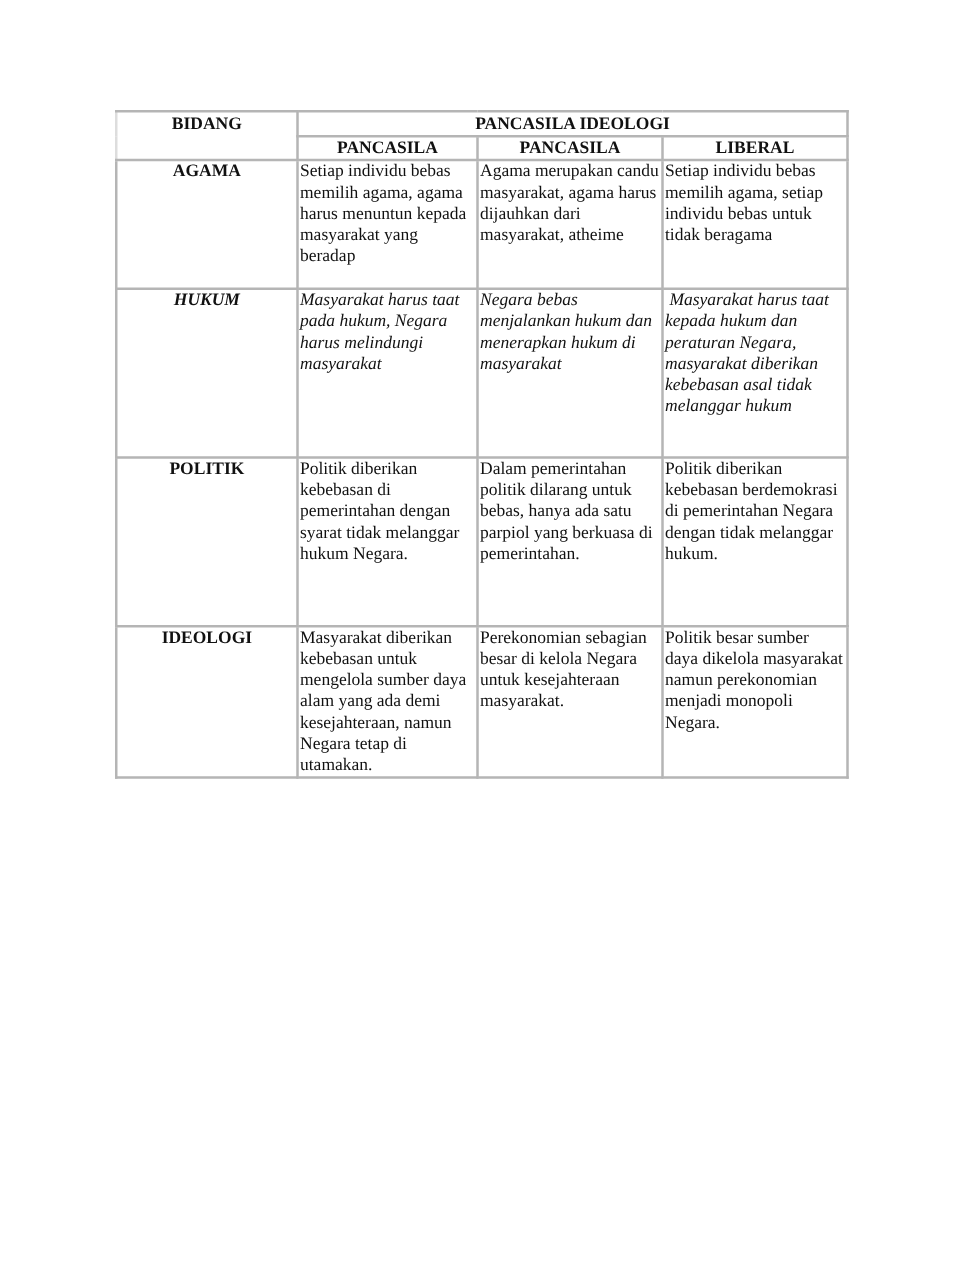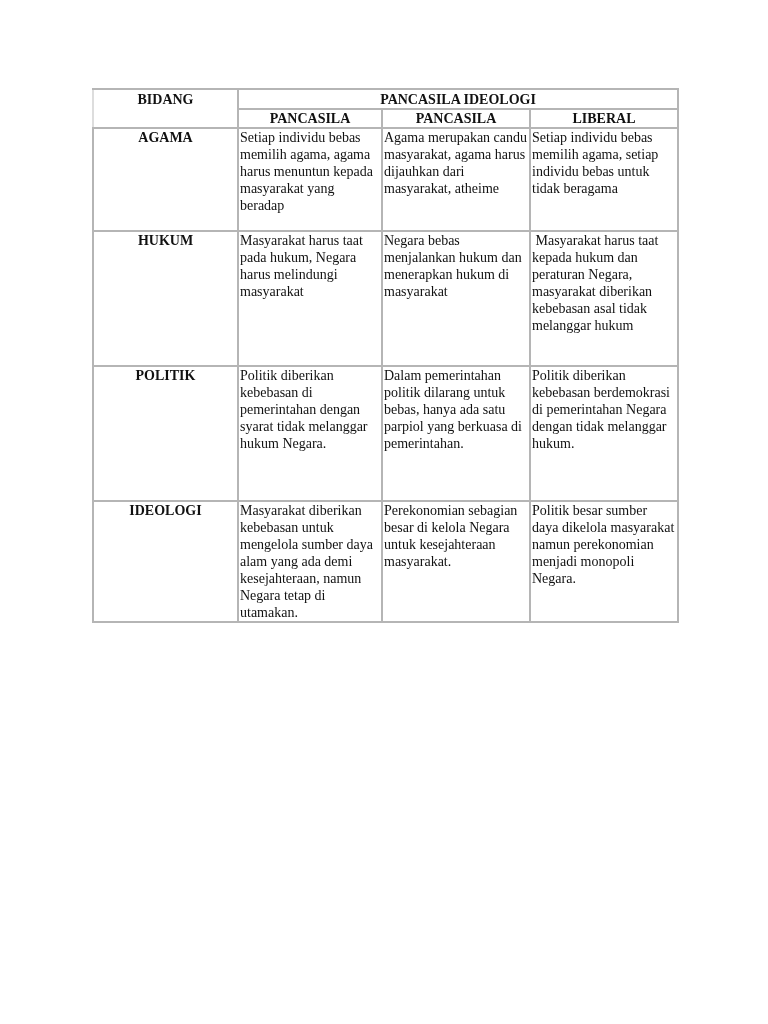--- a/index.html
+++ b/index.html
@@ -49,21 +49,21 @@
     tr.h1 th { height: 17px; padding-top: 1px; }
     tr.h2 th { height: 15px; }
     tr.h1 th.bidang { border-left-color: #dddddd; }
     td.label {
       font-weight: bold;
       text-align: center;
       padding-top: 1px;
     }
     td.cell { text-align: left; padding-top: 1px; margin-top: 36px; }
     tr.r-agama td { height: 101px; }
-    tr.r-hukum td { height: 133px; }
+    tr.r-hukum td { height: 133px; font-style: italic; }
     tr.r-politik td { height: 133px; }
     tr.r-ekonomi td { height: 117px; }
     th.liberal { text-align: left; }
     td.label { border-left-color: #e4e4e4; }
   </style>
 </head>
 <body>
 
 <div class="page">
   <table class="ideologi">

